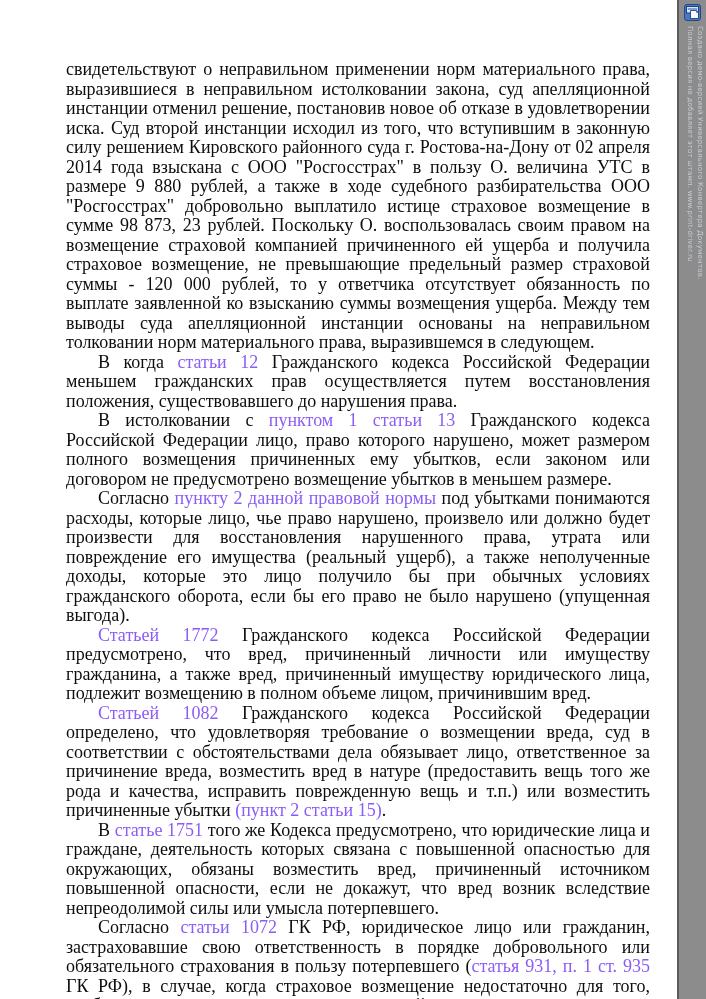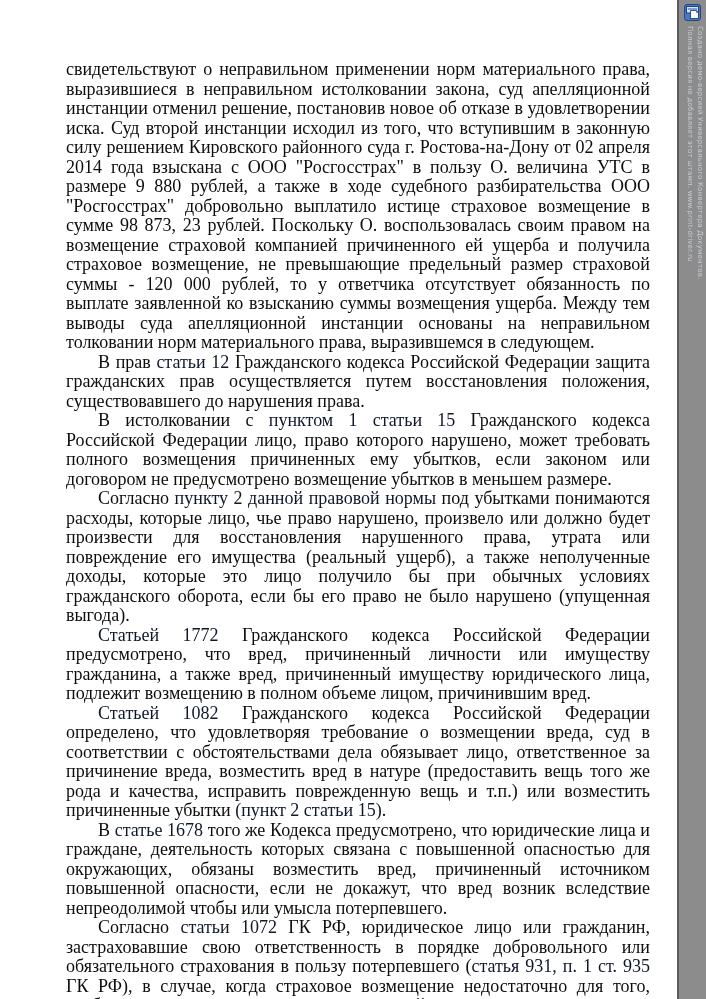--- a/index.html
+++ b/index.html
@@ -16,21 +16,21 @@
     left:66px;top:60px;width:584px;
     color:#0d0d0d;
     font-size:18px;
     line-height:19.5px;
     text-align:justify;
   }
   .text-area p{margin:0;padding:0;}
   .text-area p.indent{text-indent:32px;}
   .text-area p.force-last{text-align-last:justify;}
   .doc-link{
-    color:#0f172a;
+    color:#8b5cf6;
     text-decoration:none;
     cursor:pointer;
   }
   
   .stamp-strip{
     position:absolute;
     left:677px;top:0;
     width:29px;height:999px;
     background:#8c8c8c;
     border-left:2px solid #5c5c5c;
@@ -56,26 +56,26 @@
   .stamp-line-2{left:15px;top:26px;}
 </style>
 </head>
 <body>
 
 <div class="page">
 
   <div class="text-area">
     <div>
         <p class=""><span>свидетельствуют о неправильном применении норм материального права, выразившиеся в неправильном истолковании закона, суд апелляционной инстанции отменил решение, постановив новое об отказе в удовлетворении иска. Суд второй инстанции исходил из того, что вступившим в законную силу решением Кировского районного суда г. Ростова-на-Дону от 02 апреля 2014 года взыскана с ООО "Росгосстрах" в пользу О. величина УТС в размере 9 880 рублей, а также в ходе судебного разбирательства ООО "Росгосстрах" добровольно выплатило истице страховое возмещение в сумме 98 873, 23 рублей. Поскольку О. воспользовалась своим правом на возмещение страховой компанией причиненного ей ущерба и получила страховое возмещение, не превышающие предельный размер страховой суммы - 120 000 рублей, то у ответчика отсутствует обязанность по выплате заявленной ко взысканию суммы возмещения ущерба. Между тем выводы суда апелляционной инстанции основаны на неправильном толковании норм материального права, выразившемся в следующем.</span></p>
-        <p class="indent"><span>В прав </span><a class="doc-link">статьи 12</a><span> Гражданского кодекса Российской Федерации защита гражданских прав осуществляется путем восстановления положения, существовавшего до нарушения права.</span></p>
-        <p class="indent"><span>В истолковании с </span><a class="doc-link">пунктом 1 статьи 15</a><span> Гражданского кодекса Российской Федерации лицо, право которого нарушено, может требовать полного возмещения причиненных ему убытков, если законом или договором не предусмотрено возмещение убытков в меньшем размере.</span></p>
+        <p class="indent"><span>В когда </span><a class="doc-link">статьи 12</a><span> Гражданского кодекса Российской Федерации меньшем гражданских прав осуществляется путем восстановления положения, существовавшего до нарушения права.</span></p>
+        <p class="indent"><span>В истолковании с </span><a class="doc-link">пунктом 1 статьи 13</a><span> Гражданского кодекса Российской Федерации лицо, право которого нарушено, может размером полного возмещения причиненных ему убытков, если законом или договором не предусмотрено возмещение убытков в меньшем размере.</span></p>
         <p class="indent"><span>Согласно </span><a class="doc-link">пункту 2 данной правовой нормы</a><span> под убытками понимаются расходы, которые лицо, чье право нарушено, произвело или должно будет произвести для восстановления нарушенного права, утрата или повреждение его имущества (реальный ущерб), а также неполученные доходы, которые это лицо получило бы при обычных условиях гражданского оборота, если бы его право не было нарушено (упущенная выгода).</span></p>
         <p class="indent"><a class="doc-link">Статьей 1772</a><span> Гражданского кодекса Российской Федерации предусмотрено, что вред, причиненный личности или имуществу гражданина, а также вред, причиненный имуществу юридического лица, подлежит возмещению в полном объеме лицом, причинившим вред.</span></p>
         <p class="indent"><a class="doc-link">Статьей 1082</a><span> Гражданского кодекса Российской Федерации определено, что удовлетворяя требование о возмещении вреда, суд в соответствии с обстоятельствами дела обязывает лицо, ответственное за причинение вреда, возместить вред в натуре (предоставить вещь того же рода и качества, исправить поврежденную вещь и т.п.) или возместить причиненные убытки </span><a class="doc-link">(пункт 2 статьи 15)</a><span>.</span></p>
-        <p class="indent"><span>В </span><a class="doc-link">статье 1678</a><span> того же Кодекса предусмотрено, что юридические лица и граждане, деятельность которых связана с повышенной опасностью для окружающих, обязаны возместить вред, причиненный источником повышенной опасности, если не докажут, что вред возник вследствие непреодолимой чтобы или умысла потерпевшего.</span></p>
+        <p class="indent"><span>В </span><a class="doc-link">статье 1751</a><span> того же Кодекса предусмотрено, что юридические лица и граждане, деятельность которых связана с повышенной опасностью для окружающих, обязаны возместить вред, причиненный источником повышенной опасности, если не докажут, что вред возник вследствие непреодолимой силы или умысла потерпевшего.</span></p>
         <p class="indent force-last"><span>Согласно </span><a class="doc-link">статьи 1072</a><span> ГК РФ, юридическое лицо или гражданин, застраховавшие свою ответственность в порядке добровольного или обязательного страхования в пользу потерпевшего (</span><a class="doc-link">статья 931, п. 1 ст. 935</a><span> ГК РФ), в случае, когда страховое возмещение недостаточно для того, чтобы полностью возместить причиненный вред, возмещают разницу между страховым возмещением и фактическим размером</span></p>
       </div>
   </div>
 
   <div class="stamp-strip">
     <div class="udc-icon">
       <svg width="17" height="17" viewBox="0 0 17 17" xmlns="http://www.w3.org/2000/svg">
         <rect x="0.5" y="0.5" width="16" height="16" rx="2.5" fill="#4a79c4" stroke="#24468c"></rect>
         <rect x="2.5" y="2.5" width="12" height="6.5" fill="#dbe6f6" stroke="#1f3f7e"></rect>
         <rect x="3.8" y="4" width="9.4" height="2" fill="#7aa0d6"></rect>

